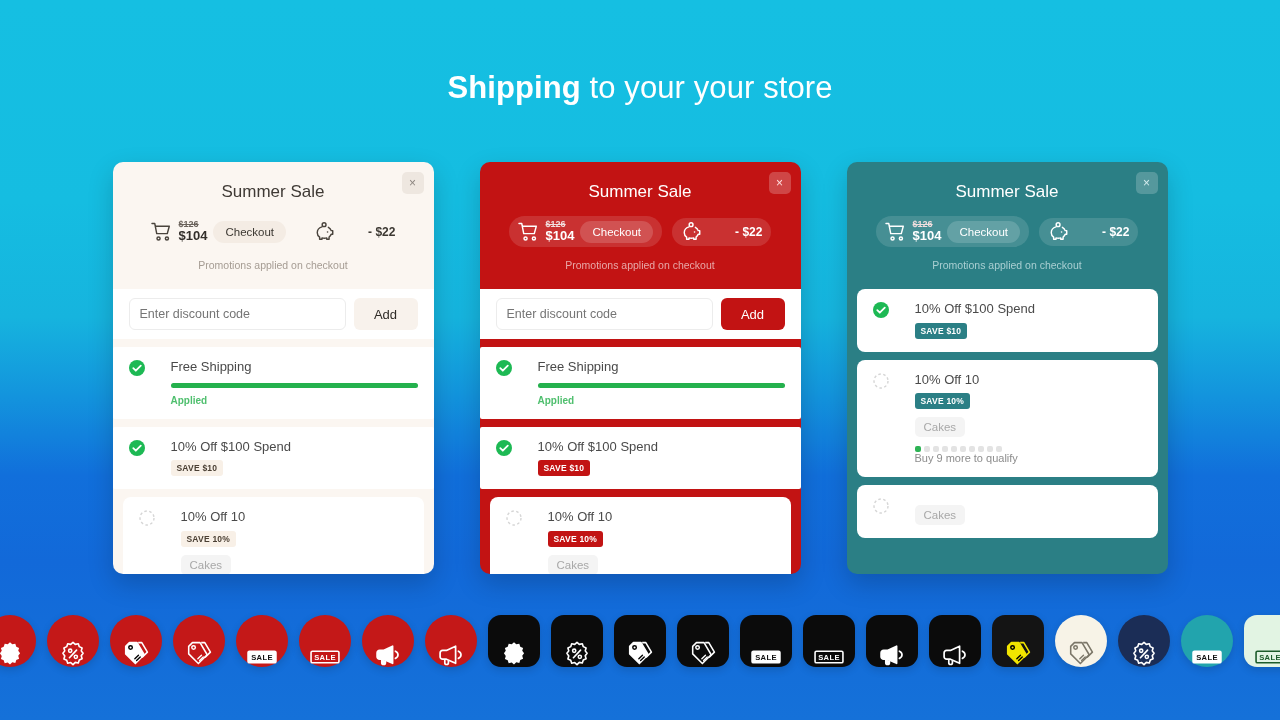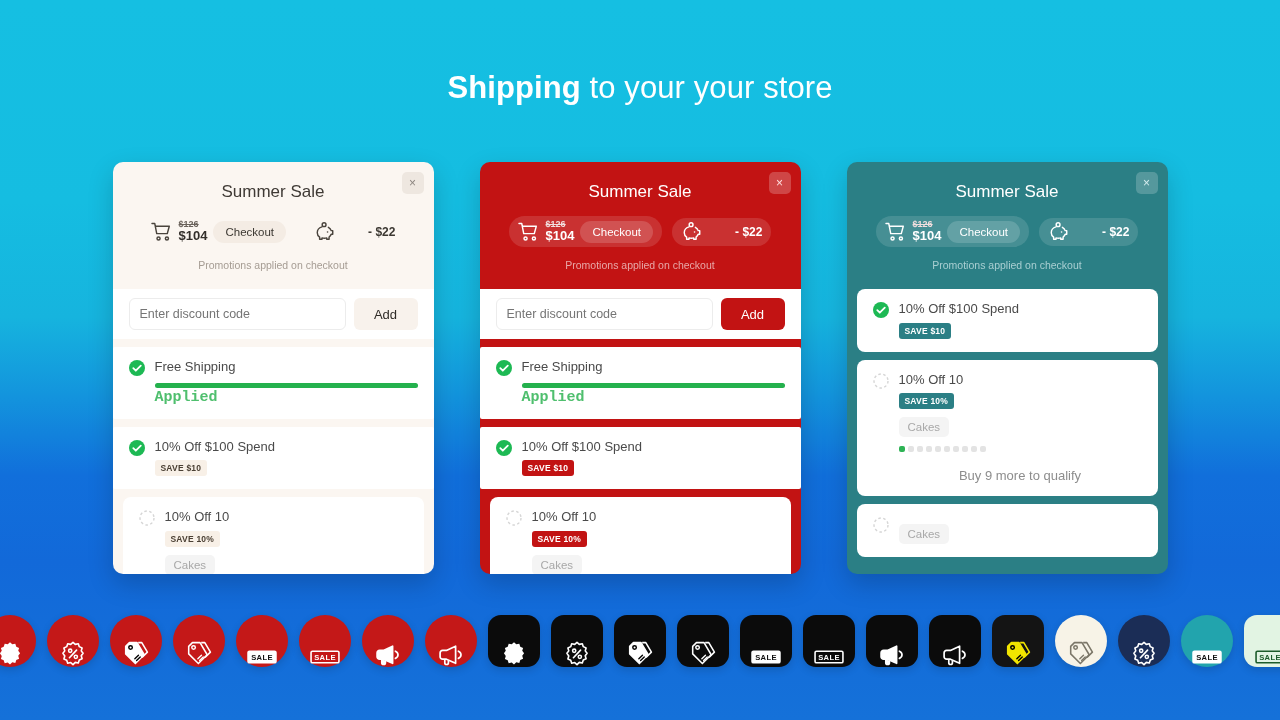--- a/index.html
+++ b/index.html
@@ -189,21 +189,21 @@
     cursor: pointer;
   }
   .cream .add-btn { background: #f8f2ec; color: #2f2b27; }
   .red   .add-btn { background: #c21313; color: #ffffff; }
 
   .promo-item {
     background: #ffffff;
     margin: 8px 0 0;
     padding: 12px 16px 13px;
     display: flex;
-    gap: 10px;
+    gap: 26px;
     align-items: flex-start;
     border-radius: 2px;
   }
   .promo-item.rounded { border-radius: 8px; margin: 8px 10px 0; }
 
   .state-icon { flex: 0 0 auto; margin-top: 1px; }
 
   .promo-main { flex: 1 1 auto; min-width: 0; }
   .promo-name {
     font-size: 13px;
@@ -236,36 +236,34 @@
   .bar-track {
     height: 5px;
     border-radius: 3px;
     background: #e9e9e9;
     margin-top: 8px;
     width: 100%;
   }
   .bar-fill { height: 5px; border-radius: 3px; background: #24b14d; }
 
   .applied-text {
-    margin-top: 1px;
-    font-size: 15px;
+    margin-top: 7px;
+    font-size: 10px;
     color: #4fbf6e;
     font-weight: 700;
-    font-family: Liberation Mono, monospace;
   }
 
   .dots { display: flex; gap: 3px; margin-top: 9px; }
   .dot { width: 6px; height: 6px; border-radius: 2px; background: #e3e3e3; }
   .dot.on { background: #2eb355; }
 
   .qualify-text {
-    margin-top: 16px;
-    font-size: 13px;
+    margin-top: 0;
+    font-size: 11px;
     color: #8d8d8d;
-    text-align: center;
   }
 
   
   .icon-strip {
     position: absolute;
     left: 0; right: 0;
     top: 608px;
     height: 66px;
     display: flex;
     justify-content: center;

